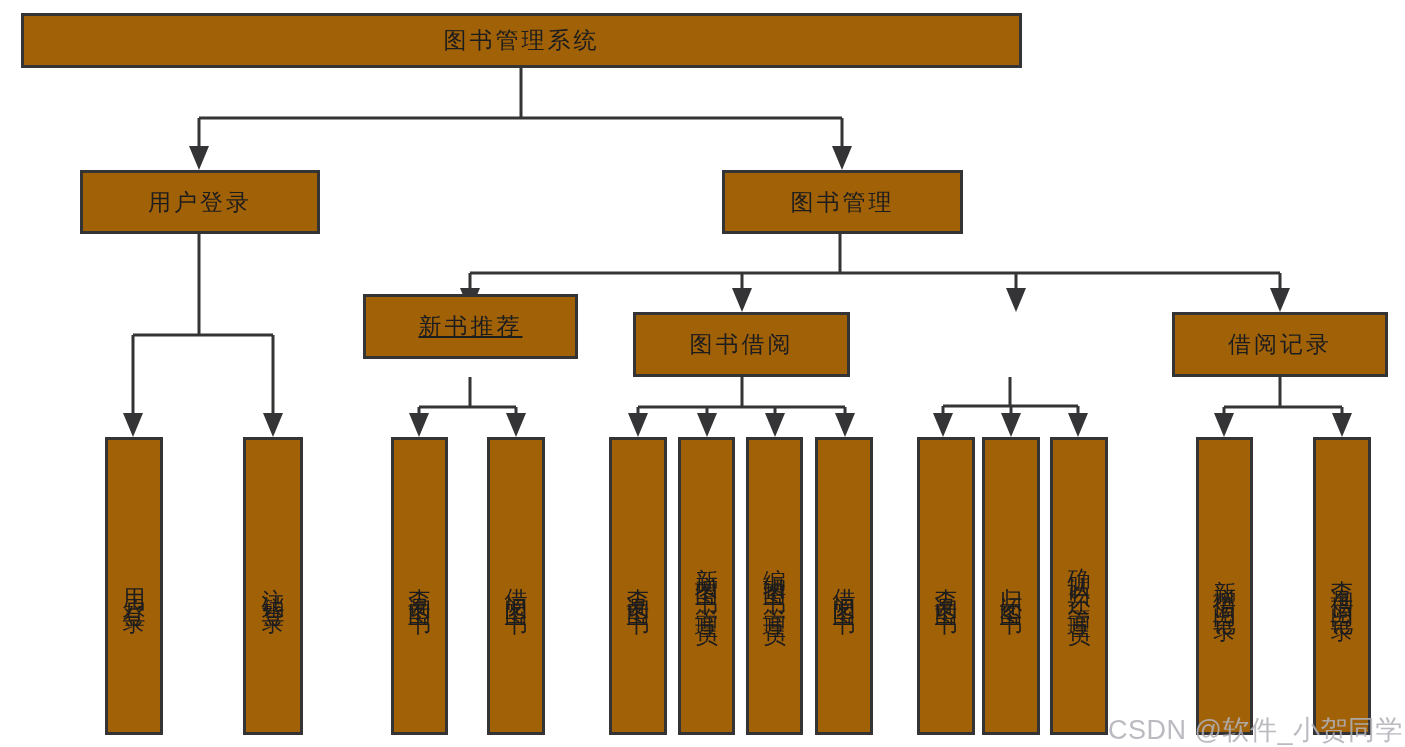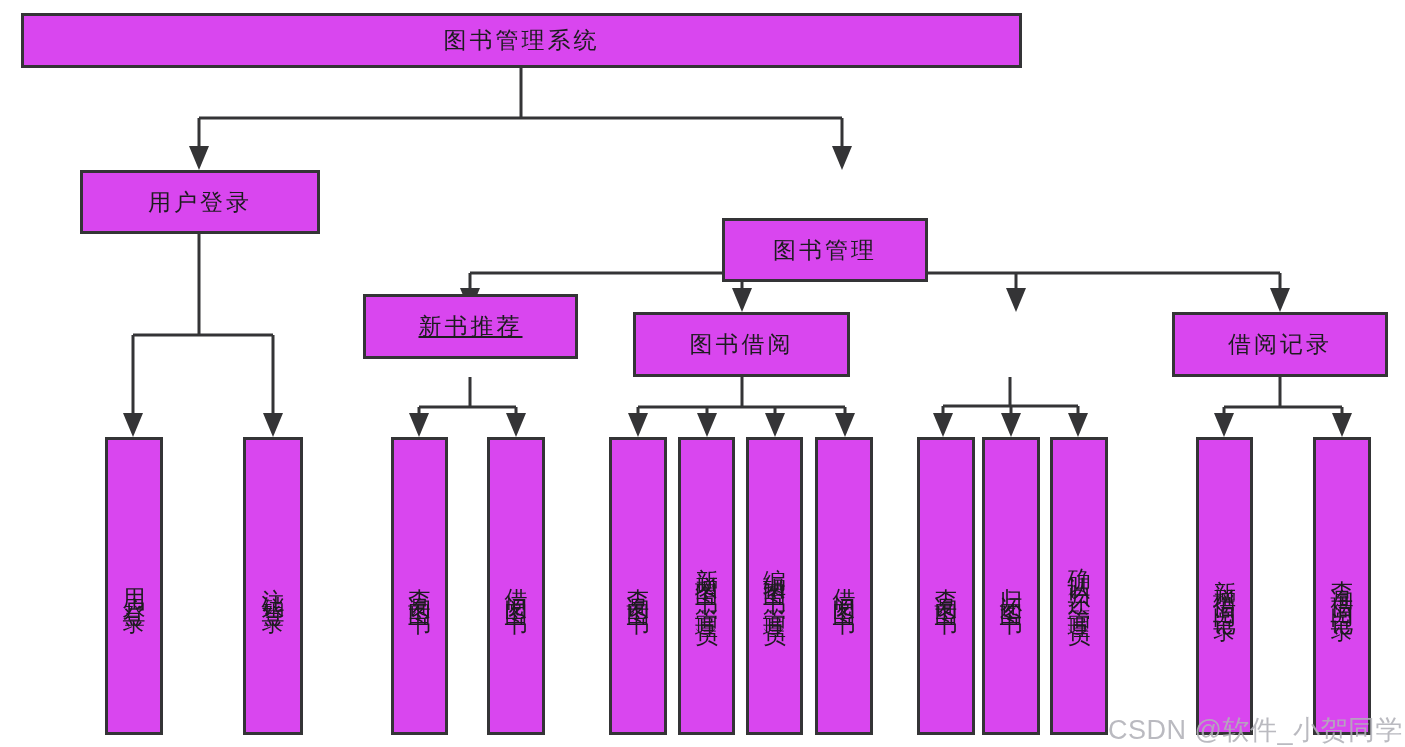--- a/index.html
+++ b/index.html
@@ -14,21 +14,21 @@
   }
   #wires {
     position: absolute;
     left: 0; top: 0;
     z-index: 0;
   }
   .node {
     position: absolute;
     box-sizing: border-box;
     border: 3px solid #343436;
-    background: #d946ef;
+    background: #a16207;
     display: flex;
     align-items: center;
     justify-content: center;
     z-index: 1;
     font-size: 23px;
     letter-spacing: 3px;
     white-space: nowrap;
   }
   .v-node {
     writing-mode: vertical-rl;
@@ -89,21 +89,21 @@
       <polygon points="1001,413 1021,413 1011,437"></polygon>
       <polygon points="1068,413 1088,413 1078,437"></polygon>
       <polygon points="1214,413 1234,413 1224,437"></polygon>
       <polygon points="1332,413 1352,413 1342,437"></polygon>
     </g>
   </svg>
 
   <div class="node" style="left:21px; top:13px; width:1001px; height:55px;">图书管理系统</div>
 
   <div class="node" style="left:80px; top:170px; width:240px; height:64px;">用户登录</div>
-  <div class="node" style="left:722px; top:170px; width:206px; height:64px;margin-top:48px;">图书管理</div>
+  <div class="node" style="left:722px; top:170px; width:241px; height:64px;">图书管理</div>
 
   <div class="node" style="left:363px; top:294px; width:215px; height:65px;text-decoration:underline;">新书推荐</div>
   <div class="node" style="left:633px; top:312px; width:217px; height:65px;text-align:center;">图书借阅</div>
   <div class="node" style="left:1172px; top:312px; width:216px; height:65px;">借阅记录</div>
 
   <div class="node v-node" style="left:105px; top:437px; width:58px; height:298px;">用户登录</div>
   <div class="node v-node" style="left:243px; top:437px; width:60px; height:298px;">注销登录</div>
 
   <div class="node v-node" style="left:391px; top:437px; width:57px; height:298px;">查询图书</div>
   <div class="node v-node" style="left:487px; top:437px; width:58px; height:298px;">借阅图书</div>

